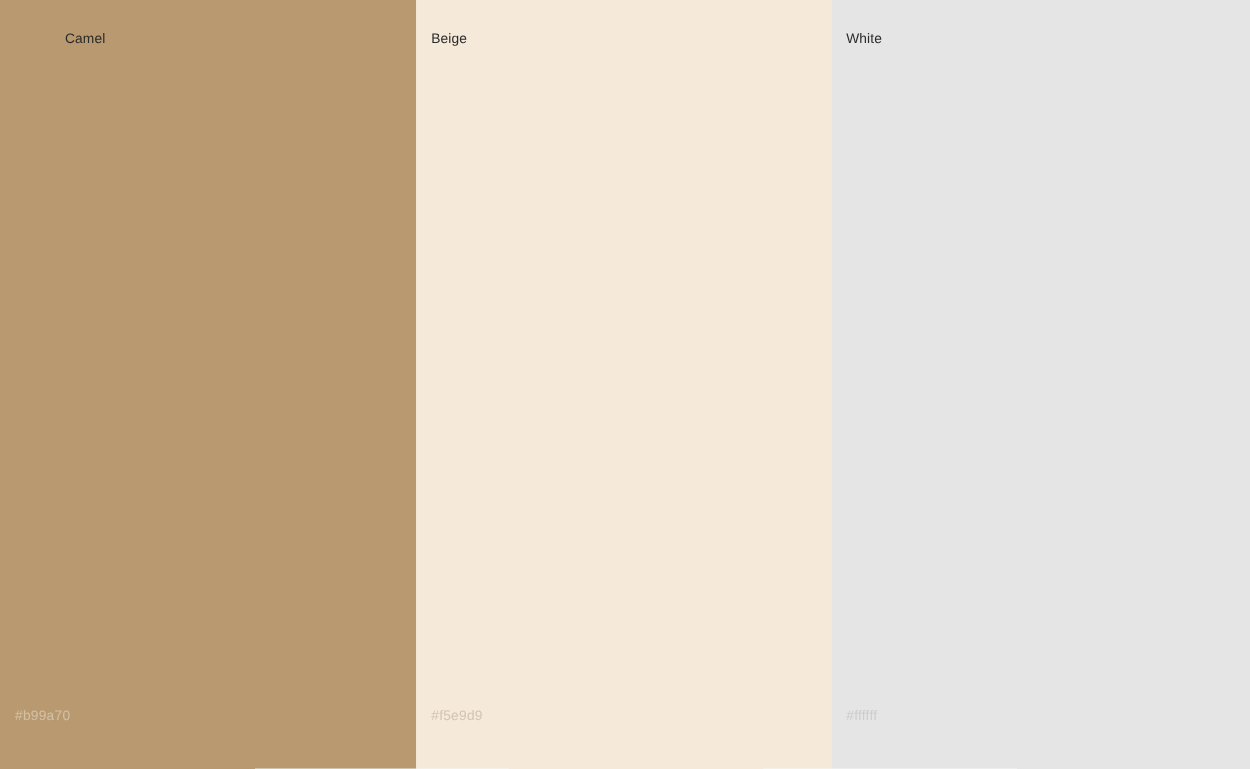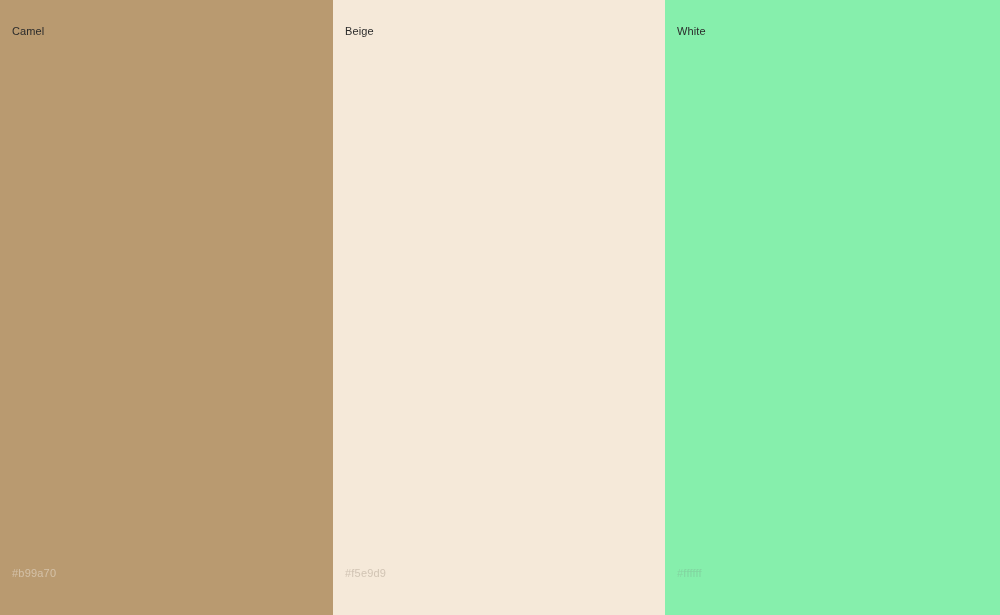--- a/index.html
+++ b/index.html
@@ -52,27 +52,27 @@
     letter-spacing: 0.2px;
     white-space: nowrap;
   }
 </style>
 </head>
 <body style="background-color: rgb(247, 247, 247);">
 
 <div id="palette">
 
   <div class="swatch" style="background-color: rgb(185, 154, 112); width: 333px;">
-    <span class="swatch-name" style="color: rgb(43, 43, 43);">Camel</span>
+    <span class="swatch-name" style="color: rgb(43, 43, 43); margin-left: 40px;">Camel</span>
     <span class="swatch-hex" style="color: rgba(255, 255, 255, 0.38);">#b99a70</span>
   </div>
 
   <div class="swatch" style="background-color: rgb(245, 233, 217); width: 332px; padding-left: 12px;">
     <span class="swatch-name" style="color: rgb(43, 43, 43);">Beige</span>
     <span class="swatch-hex" style="color: rgba(125, 110, 92, 0.3);">#f5e9d9</span>
   </div>
 
-  <div class="swatch" style="background-color: #86efac; width: 335px;">
+  <div class="swatch" style="background-color: #e5e5e5; width: 335px;">
     <span class="swatch-name" style="color: rgb(43, 43, 43);">White</span>
     <span class="swatch-hex" style="color: rgba(120, 120, 120, 0.22);">#ffffff</span>
   </div>
 
 </div>
 
 </body></html>

